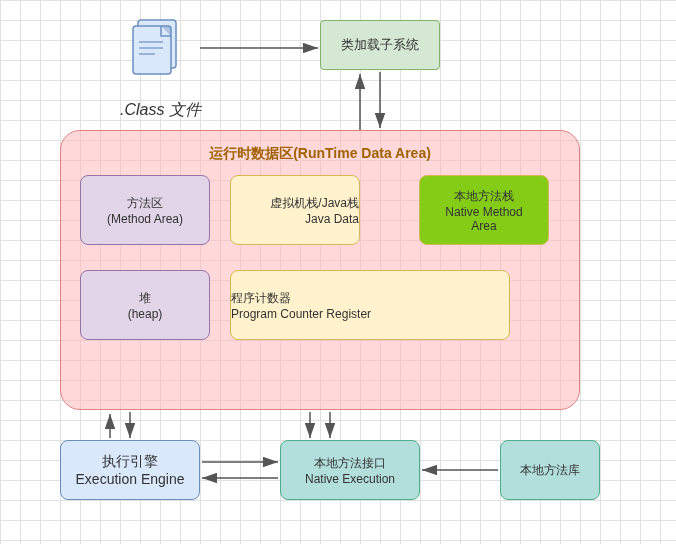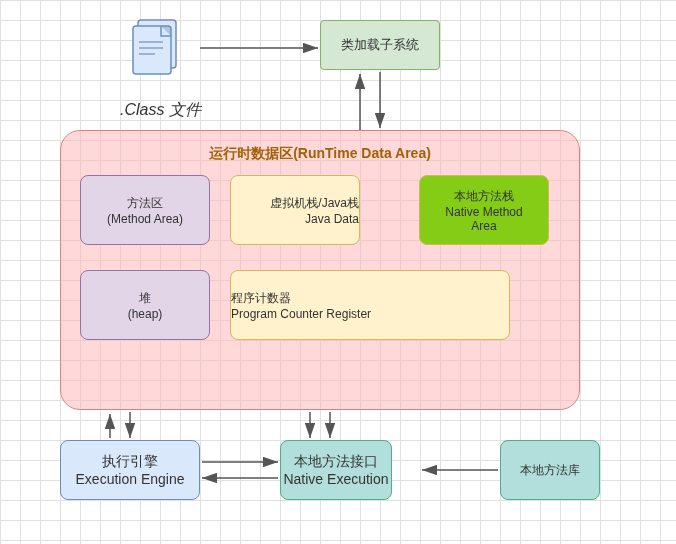--- a/index.html
+++ b/index.html
@@ -203,30 +203,30 @@
       font-size: 14px;
       color: #333;
       text-align: center;
     }
 
     
     .native-interface-box {
       position: absolute;
       top: 440px;
       left: 280px;
-      width: 112px;
+      width: 140px;
       height: 60px;
       background: #b2dfdb;
       border: 1.5px solid #4caf8a;
       border-radius: 8px;
       display: flex;
       align-items: center;
       justify-content: center;
       flex-direction: column;
-      font-size: 14px;
+      font-size: 12px;
       color: #333;
       text-align: center;
     }
 
     
     .native-lib-box {
       position: absolute;
       top: 440px;
       left: 500px;
       width: 100px;

